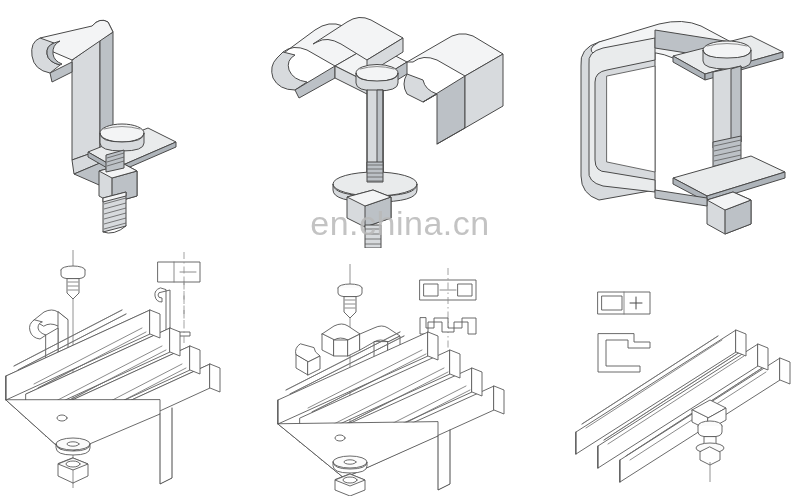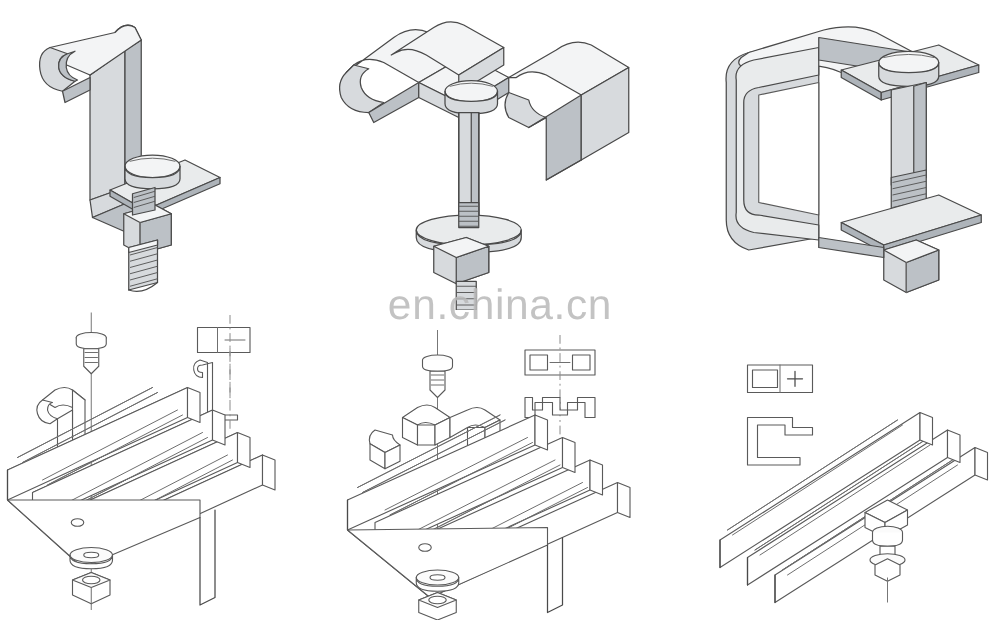--- a/index.html
+++ b/index.html
@@ -38,21 +38,21 @@
   .face-shadow{fill:#aeb4ba;stroke:#4a4a4a;stroke-width:1;stroke-linejoin:round;}
   .wire{fill:#ffffff;stroke:#5a5a5a;stroke-width:.9;stroke-linejoin:round;stroke-linecap:round;}
   .wire-f{fill:#fbfbfb;stroke:#5a5a5a;stroke-width:.9;stroke-linejoin:round;}
   .centerline{fill:none;stroke:#8a8a8a;stroke-width:.8;stroke-dasharray:7 3 1.5 3;}
   .axisline{fill:none;stroke:#777;stroke-width:.8;}
   .thread{fill:none;stroke:#555;stroke-width:.75;}
 
   
   #watermark{
     position:absolute;
-    left:0;top:225px;width:800px;
+    left:0;top:204px;width:800px;
     text-align:center;
     font-family:"Liberation Sans", sans-serif;
     font-size:34px;
     font-weight:400;
     letter-spacing:.5px;
     color:#b9b9b9;
     opacity:.85;
     user-select:none;
     white-space:nowrap;
     line-height:38px;

